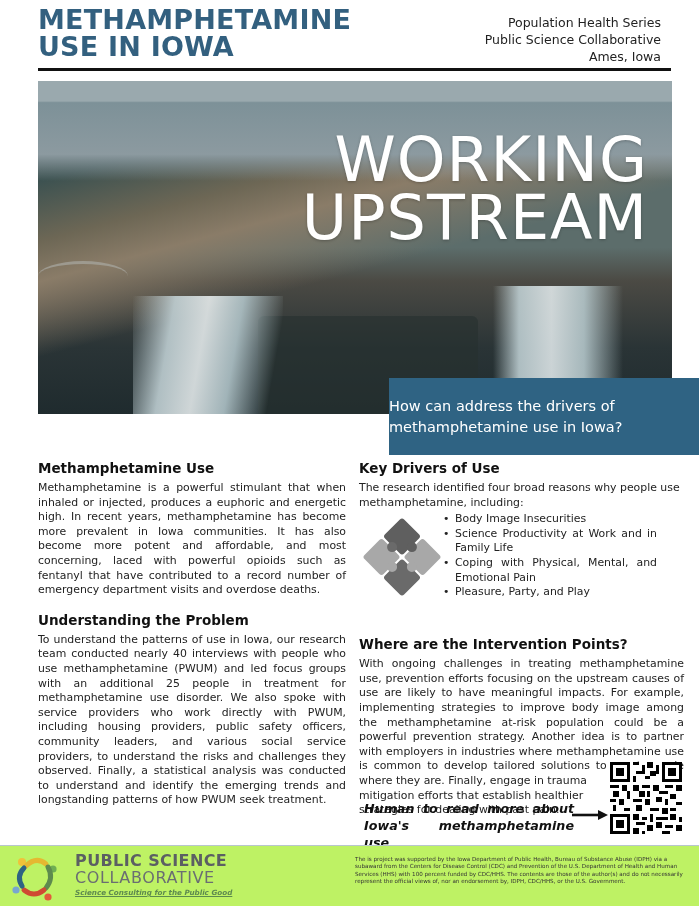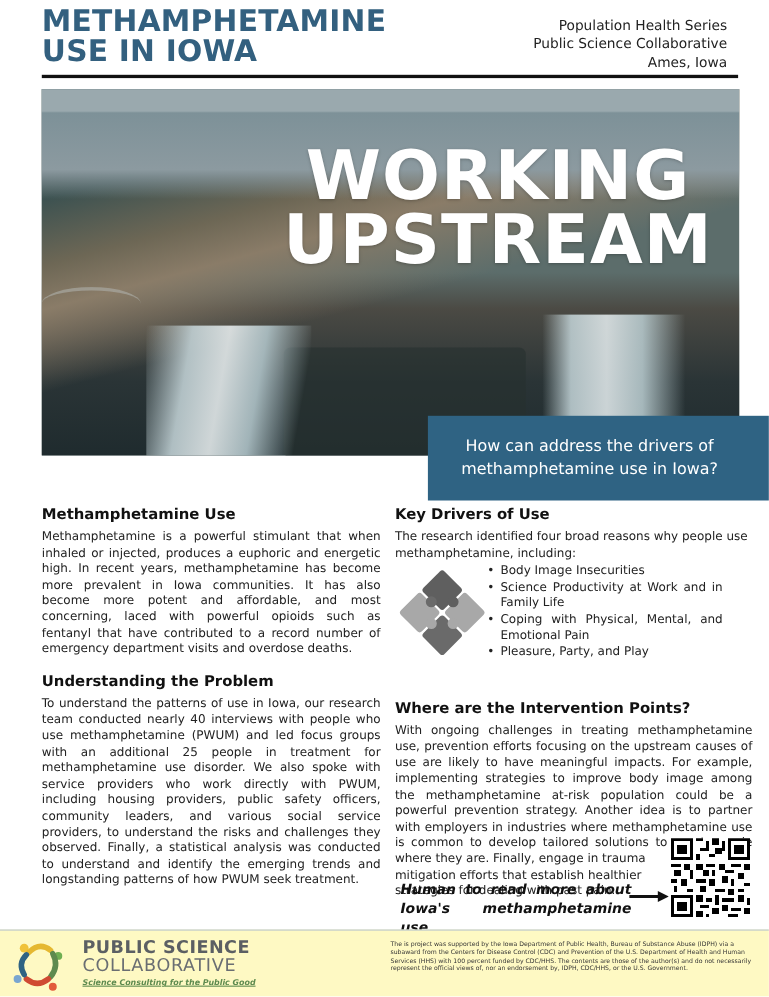--- a/index.html
+++ b/index.html
@@ -18,45 +18,45 @@
       linear-gradient(165deg, #2f4545 0%, #3d5251 20%, #6d6755 32%, #8a7c68 40%, transparent 55%),
       linear-gradient(180deg, transparent 50%, #4b4a44 60%, #2a3436 80%, #1f2b2e 100%),
       #5c6d6b;
   }
   .hero .falls1 { position: absolute; left: 95px; top: 215px; width: 150px; height: 120px;
     background: linear-gradient(100deg, transparent 0%, #c8d8dc 25%, #eef4f5 45%, #b7cbd0 65%, transparent 90%); opacity: 0.85; }
   .hero .falls2 { position: absolute; left: 455px; top: 205px; width: 130px; height: 110px;
     background: linear-gradient(90deg, transparent 0%, #c5d6da 20%, #e8f0f2 45%, #bccfd3 70%, transparent 100%); opacity: 0.85; }
   .hero .rock { position: absolute; left: 220px; top: 235px; width: 220px; height: 100px; background: #26302f; opacity: 0.6; border-radius: 6px; }
   .hero .road { position: absolute; left: 0px; top: 180px; width: 90px; height: 30px; border-top: 3px solid #a9a9a2; border-radius: 50% 50% 0 0; opacity: 0.7; }
-  .hero-title { position: absolute; right: 24px; top: 50px; color: #ffffff; font-weight: 700; font-size: 62px; line-height: 58px; text-align: center; letter-spacing: 1px; text-shadow: 0 1px 3px rgba(0,0,0,0.25); }
+  .hero-title { position: absolute; right: 24px; top: 50px; color: #ffffff; font-weight: 400; font-size: 62px; line-height: 58px; text-align: right; letter-spacing: 1px; text-shadow: 0 1px 3px rgba(0,0,0,0.25); }
   .hero-title div { white-space: nowrap; }
 
-  .callout { position: absolute; left: 389px; top: 378px; width: 310px; height: 77px; background: #2f6383; color: #ffffff; text-align: center; padding: 18px 16px 0 0; font-size: 14.5px; line-height: 21px; }
+  .callout { position: absolute; left: 389px; top: 378px; width: 310px; height: 77px; background: #2f6383; color: #ffffff; text-align: left; padding: 18px 16px 0 0; font-size: 14.5px; line-height: 21px; }
 
   .col { position: absolute; font-size: 10.9px; line-height: 14.6px; color: #222; text-align: justify; }
   .col-left { left: 38px; top: 460px; width: 308px; }
   .col-right { left: 359px; top: 460px; width: 325px; }
   .h2 { font-size: 13.5px; font-weight: bold; color: #111; line-height: 17px; margin-bottom: 4px; text-align: left; }
   .para { margin-bottom: 14px; }
 
   .drivers { position: relative; height: 104px; margin-top: 2px; }
   .puzzle { position: absolute; left: 0; top: 2px; width: 86px; height: 86px; }
   .bullets { position: absolute; left: 82px; top: 0; width: 216px; list-style: none; }
   .bullets li { position: relative; padding-left: 14px; line-height: 14.6px; text-align: justify; }
   .bullets li::before { content: "•"; position: absolute; left: 2px; top: 0; }
 
   .intervention { margin-top: 20px; }
   .int-narrow { width: 235px; text-align: left; }
 
   .scan { position: absolute; left: 364px; top: 800px; width: 210px; font-style: italic; font-weight: bold; font-size: 12.7px; line-height: 17px; color: #111; text-align: justify; }
   .arrow { position: absolute; left: 572px; top: 810px; width: 36px; height: 10px; }
   .qr { position: absolute; left: 610px; top: 762px; width: 72px; height: 72px; }
 
-  .footer { position: absolute; left: 0; top: 845px; width: 699px; height: 61px; background: #fef9c3; border-top: 1px solid #b9c6cd; }
+  .footer { position: absolute; left: 0; top: 845px; width: 699px; height: 61px; background: #bef264; border-top: 1px solid #b9c6cd; }
   .logo-mark { position: absolute; left: 10px; top: 6px; width: 52px; height: 52px; }
   .logo-text { position: absolute; left: 75px; top: 6px; }
   .logo-l1 { font-weight: bold; font-size: 16px; line-height: 17px; color: #5b5f63; letter-spacing: 0.4px; }
   .logo-l2 { font-size: 16px; line-height: 17px; color: #6a6e72; letter-spacing: 0.6px; }
   .logo-l3 { font-style: italic; font-weight: bold; font-size: 7.2px; line-height: 11px; color: #5d8a4e; margin-top: 1px; text-decoration: underline; }
   .disclaimer { position: absolute; left: 355px; top: 10px; width: 335px; font-size: 5.6px; line-height: 7.4px; color: #333; }
 </style>
 </head>
 <body>
 

